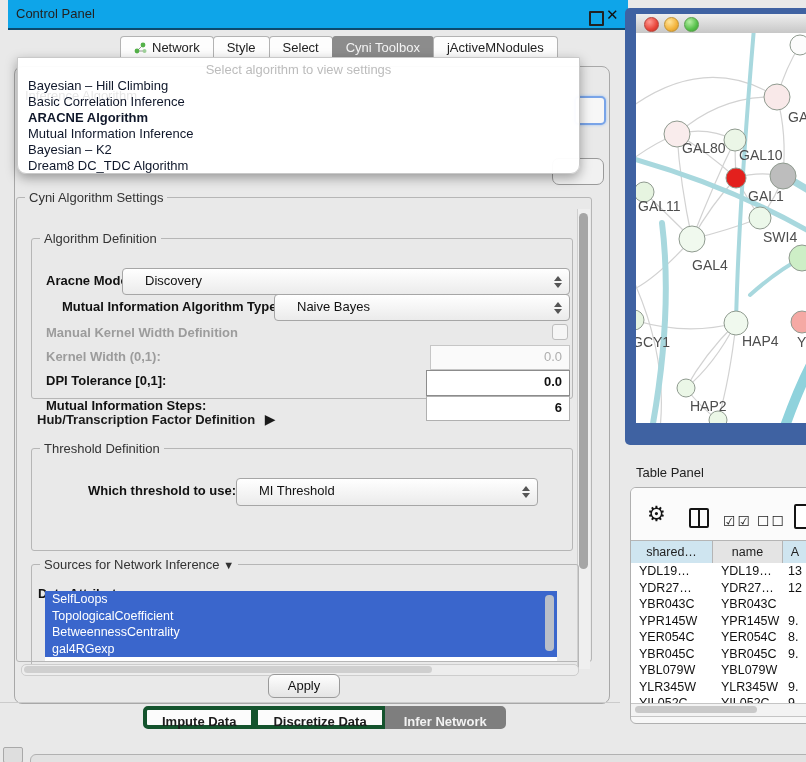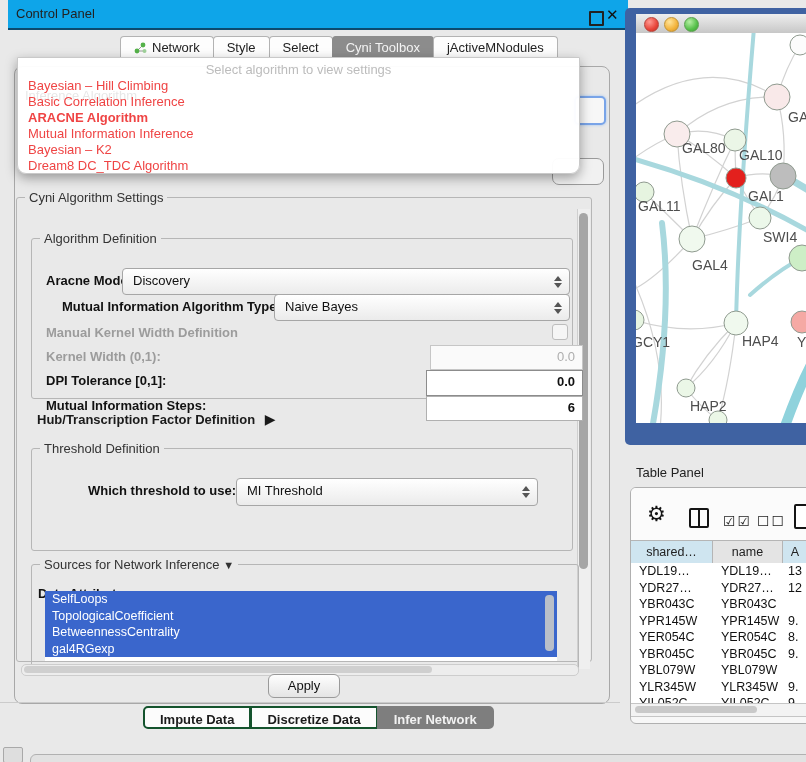--- a/index.html
+++ b/index.html
@@ -25,39 +25,39 @@
   
   #combo-fragment{left:574px;top:96px;width:28px;height:25px;border:2px solid #79a4e8;border-radius:5px;background:#f7f7f7;box-shadow:0 0 3px #9cc0f0;}
   #box-fragment{left:552px;top:158px;width:50px;height:25px;border:1px solid #9a9a9a;border-radius:7px;background:#f1f1f1;}
 
   
   #algo-popup{left:17px;top:57px;width:561px;height:115px;background:rgba(255,255,255,0.97);
       border:1px solid #c9c9c9;border-radius:0 0 9px 9px;box-shadow:0 4px 12px rgba(0,0,0,0.35);z-index:30;}
   #algo-hint{left:0;top:4px;width:100%;text-align:center;color:#bcbcbc;font-size:13px;}
   #algo-ghost{left:7px;top:30px;color:#6a6a6a;opacity:0.16;font-size:13px;}
   #algo-list{left:10px;top:20px;width:540px;}
-  .algo-item{height:16px;line-height:16px;font-size:13px;color:#ef4444;white-space:nowrap;}
+  .algo-item{height:16px;line-height:16px;font-size:13px;color:#0f172a;white-space:nowrap;}
 
   
   fieldset.gb{position:absolute;border:1px solid #b6b6b6;border-radius:3px;padding:0;margin:0;background:transparent;}
   fieldset.gb legend{font-size:13px;padding:0 4px;margin-left:8px;color:#333;}
   legend.blue{color:#2323d7;}
   legend.green{color:#21c021;}
 
   .row-label{position:absolute;font-size:13px;color:#111;white-space:nowrap;}
   .gray{color:#9c9c9c;}
 
   .combo{position:absolute;background:linear-gradient(#ffffff,#ebebeb);border:1px solid #a6a6a6;border-radius:4px;}
-  .combo-text{position:absolute;left:10px;top:4px;font-size:13px;color:#111;}
+  .combo-text{position:absolute;left:22px;top:4px;font-size:13px;color:#111;}
   .stepper{position:absolute;right:7px;top:50%;transform:translateY(-50%);width:8px;height:12px;}
   .stepper:before,.stepper:after{content:"";position:absolute;left:0;border-left:4px solid transparent;border-right:4px solid transparent;}
   .stepper:before{top:0;border-bottom:5px solid #555;}
   .stepper:after{bottom:0;border-top:5px solid #555;}
 
-  .tfield{position:absolute;background:#fff;border:1px solid #b0b0b0;padding-left:13px;}
+  .tfield{position:absolute;background:#fff;border:1px solid #b0b0b0;}
   .tfield .val{position:absolute;right:7px;top:3px;font-size:13px;font-weight:bold;color:#111;}
   .tfield.disabled{background:#fafafa;border-color:#c6c6c6;}
   .tfield.disabled .val{color:#aeaeae;font-weight:normal;}
 
   .checkbox{position:absolute;width:14px;height:14px;border:1px solid #bdbdbd;border-radius:3px;background:#f5f5f5;}
 
   #vscroll{left:560px;top:4px;width:12px;height:460px;background:#efefef;border-left:1px solid #cfcfcf;}
   #vscroll-thumb{left:1px;top:4px;width:9px;height:356px;background:#a6a6a6;border-radius:5px;}
 
   #attr-list{left:28px;top:386px;width:512px;height:70px;overflow:hidden;background:#fff;}
@@ -65,21 +65,21 @@
   #attr-thumb{right:3px;top:4px;width:9px;height:56px;background:#b9bfc9;border-radius:4px;}
 
   #hscroll{left:4px;top:459px;width:556px;height:10px;background:#ededed;border:1px solid #cdcdcd;border-radius:5px;}
   #hscroll-thumb{left:2px;top:1px;width:408px;height:7px;background:#cfcfcf;border-radius:4px;}
 
   #apply-btn{left:268px;top:674px;width:70px;height:22px;background:linear-gradient(#fefefe,#e4e4e4);
      border:1px solid #9a9a9a;border-radius:6px;text-align:center;line-height:21px;font-size:13px;color:#111;}
 
   #cp-sep{left:0;top:702px;width:620px;height:1px;background:#cbcbcb;}
   #bottom-tabs{left:143px;top:706px;height:23px;display:flex;}
-  .btab{padding:0 15px;line-height:23px;font-size:13px;font-weight:bold;color:#1c1c1c;background:#fcfcfc;border:2px solid #14532d;margin-right:-1px;}
+  .btab{padding:0 15px;line-height:23px;font-size:13px;font-weight:bold;color:#1c1c1c;background:#fcfcfc;border:4px solid #14532d;margin-right:-1px;}
   .btab:first-child{border-radius:5px 0 0 5px;}
   .btab:last-child{border-radius:0 5px 5px 0;}
   .btab.selected{background:#7e7e7e;color:#f2f2f2;border-color:#7e7e7e;}
 
   #mini-icon{left:3px;top:747px;width:18px;height:14px;background:#dedede;border:1px solid #a9a9a9;border-radius:2px;}
   #bottom-bar{left:30px;top:754px;width:776px;height:8px;background:#e2e2e2;border:1px solid #b1b1b1;border-radius:6px 0 0 0;}
 
   
   #net-window{left:625px;top:8px;width:181px;height:437px;background:#3f62a2;border-radius:5px 0 0 5px;}
   #net-titlebar{position:absolute;left:11px;top:6px;width:170px;height:19px;background:linear-gradient(#eeeeee,#c7c7c7);border-bottom:1px solid #979797;}

